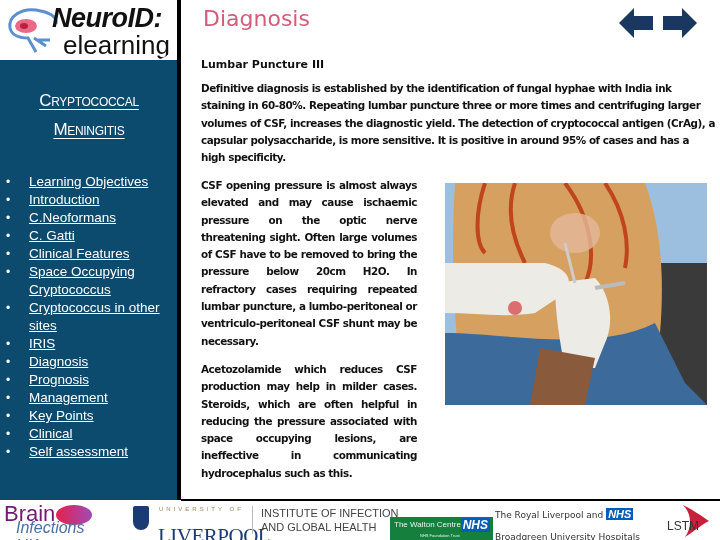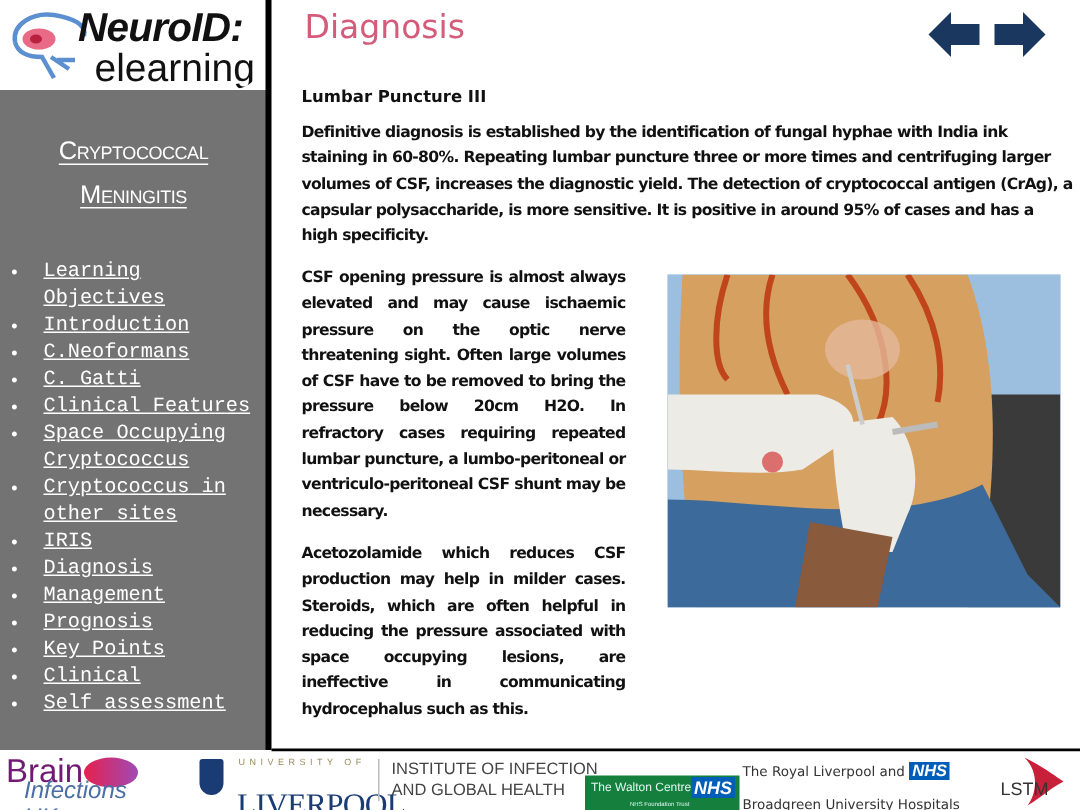--- a/index.html
+++ b/index.html
@@ -2,21 +2,21 @@
 <html><head>
 <meta charset="utf-8">
 <style>
   * { box-sizing: border-box; margin: 0; padding: 0; }
   html, body { width: 720px; height: 540px; overflow: hidden; background: #ffffff; }
   body { position: relative; font-family: "DejaVu Sans", sans-serif; }
 
   
   .sidebar {
     position: absolute; left: 0; top: 60px; width: 178px; height: 440px;
-    background: #737373; color: #fff;
+    background: #0c4a6e; color: #fff;
   }
   .sidebar-rule {
     position: absolute; left: 177px; top: 0; width: 4px; height: 500px; background: #000;
   }
   .logo {
     position: absolute; left: 0; top: 0; width: 177px; height: 60px; background: #fff;
     overflow: hidden;
     border-radius: 24px;
   }
   .logo .brain { position: absolute; left: 6px; top: 6px; }
@@ -33,21 +33,21 @@
   .sidebar-title {
     margin-top: 26px; text-align: center; line-height: 29px;
     font-family: "Liberation Sans", sans-serif; font-size: 17px;
     text-decoration: underline; text-underline-offset: 3px; font-variant: small-caps;
     letter-spacing: -0.3px;
   }
   .sidebar-title span { display: block; }
 
   .nav { list-style: none; margin-top: 29px; padding-left: 6px; }
   .nav li {
-    position: relative; padding-left: 23px; font-family: Liberation Mono, monospace;
+    position: relative; padding-left: 23px; font-family: Liberation Sans, sans-serif;
     font-size: 13.5px; line-height: 18px; width: 172px;
   }
   .nav li::before {
     content: "\2022"; position: absolute; left: 0; top: 0; color: #fff; font-size: 12px;
   }
   .nav a { color: #fff; text-decoration: underline; cursor: pointer; }
 
   
   .slide-title {
     position: absolute; left: 195px; top: 6px; width: 300px;
@@ -119,22 +119,22 @@
   <ul class="nav">
     <li><a>Learning Objectives</a></li>
     <li><a>Introduction</a></li>
     <li><a>C.Neoformans</a></li>
     <li><a>C. Gatti</a></li>
     <li><a>Clinical Features</a></li>
     <li><a>Space Occupying Cryptococcus</a></li>
     <li><a>Cryptococcus in other sites</a></li>
     <li><a>IRIS</a></li>
     <li><a>Diagnosis</a></li>
+    <li><a>Prognosis</a></li>
     <li><a>Management</a></li>
-    <li><a>Prognosis</a></li>
     <li><a>Key Points</a></li>
     <li><a>Clinical</a></li>
     <li><a>Self assessment</a></li>
   </ul>
 </div>
 <div class="sidebar-rule"></div>
 
 <div class="slide-title">Diagnosis</div>
 <div class="nav-arrows">
   <svg width="38" height="38" viewBox="0 0 38 38">

